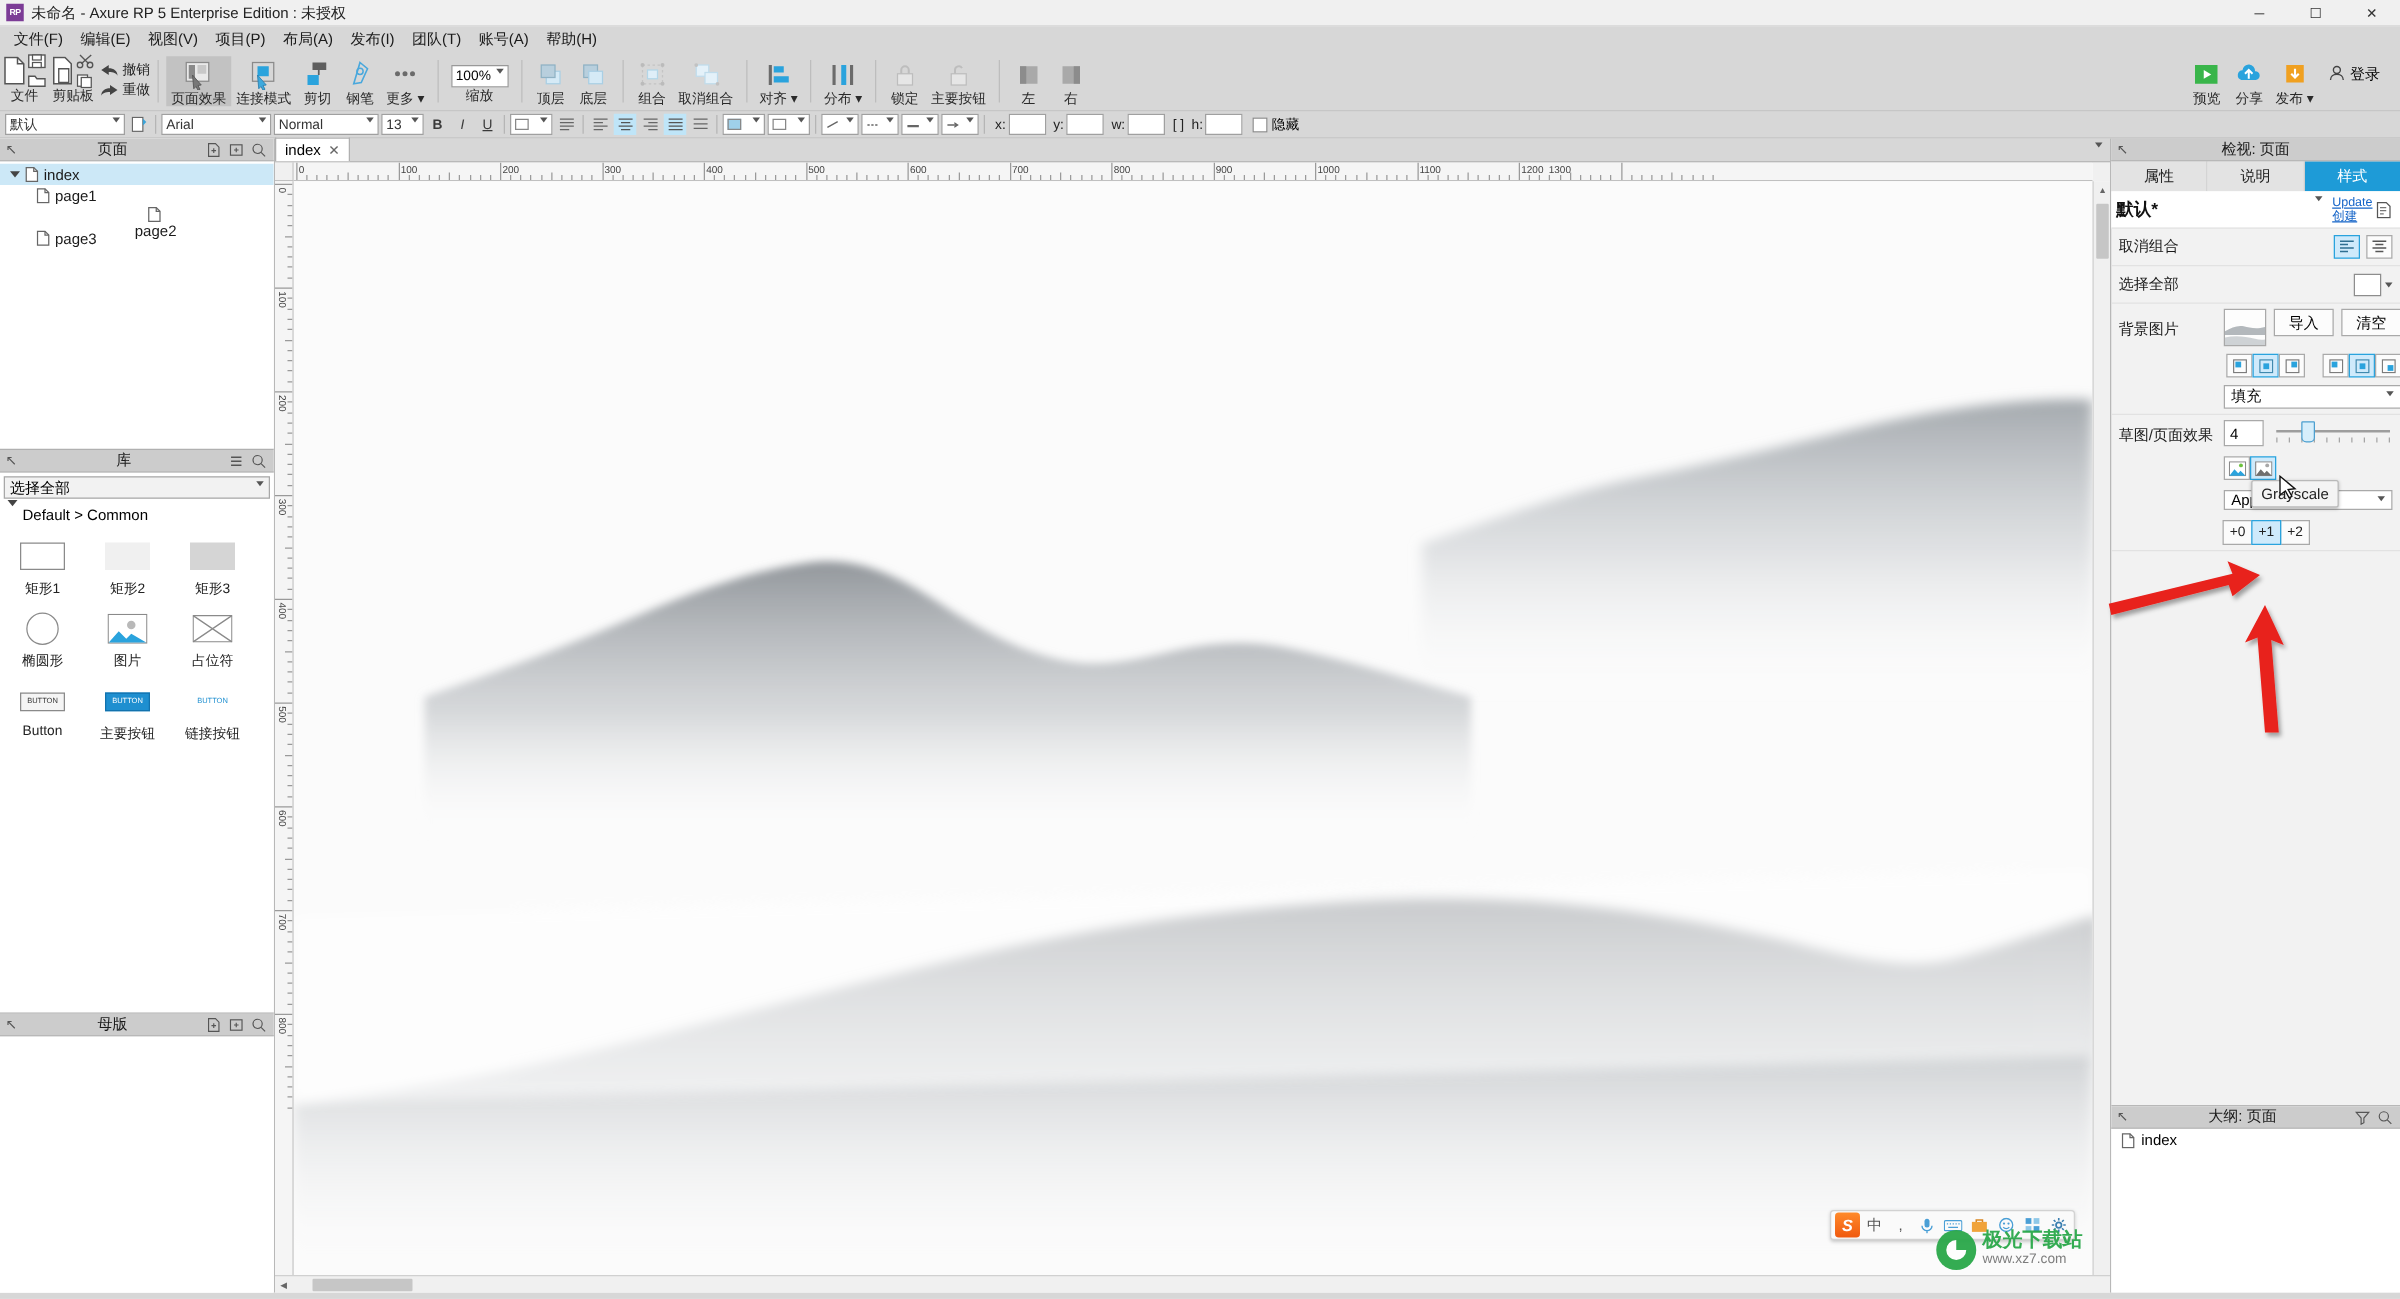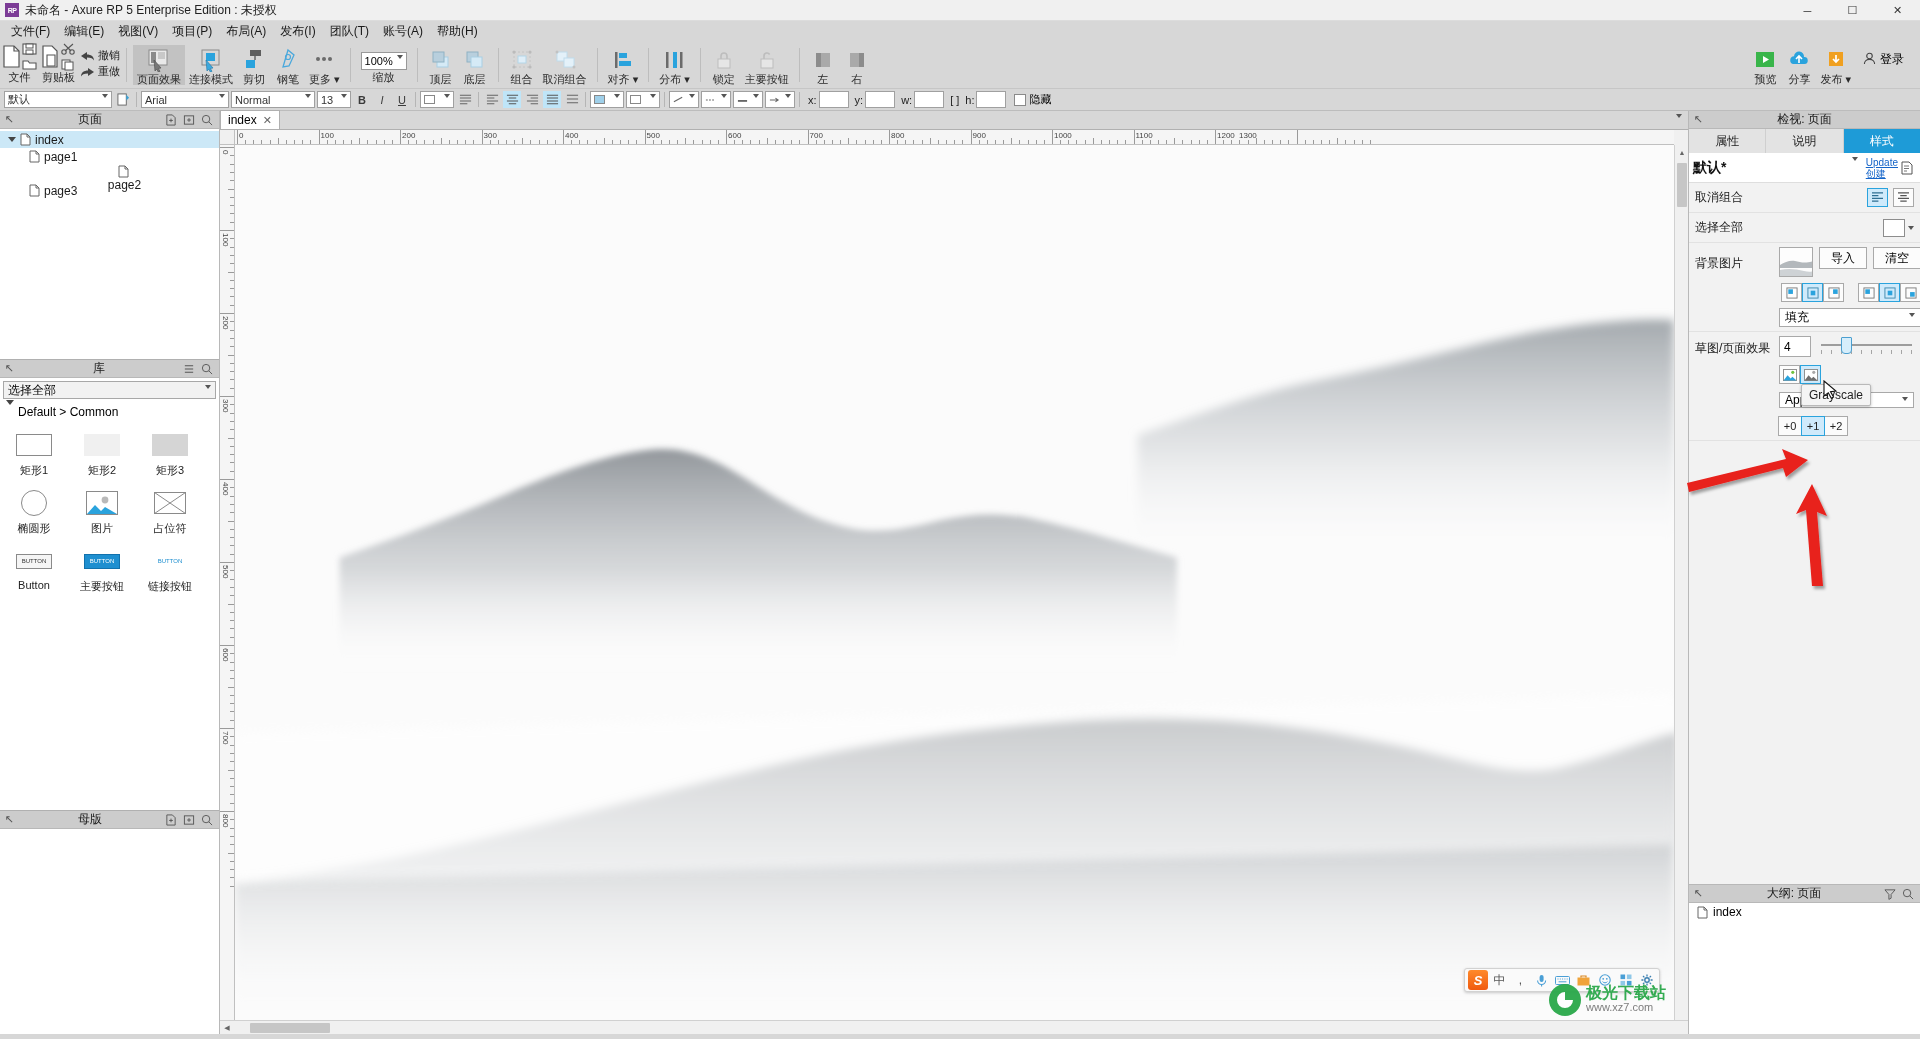--- a/index.html
+++ b/index.html
@@ -629,21 +629,21 @@
             <circle cx="7" cy="4.3" r="3" fill="none" stroke="#444" stroke-width="1.2"></circle>
             <path d="M1.5 13c0-3 2.4-5 5.5-5s5.5 2 5.5 5" fill="none" stroke="#444" stroke-width="1.2"></path>
           </svg>
       </span>
       <span>登录</span>
     </div>
   </div>
 </div>
 
 <div class="formatbar">
-  <div class="fb-select" style="width:108px;">
+  <div class="fb-select" style="width:96px;">
     <span>默认</span>
     <span class="caret"><span class="caret-dn"></span></span>
   </div>
   <div class="fb-btn">
     <svg width="13" height="13" viewBox="0 0 14 14">
         <rect x="1" y="1" width="9" height="12" fill="#fff" stroke="#666"></rect>
         <path d="M10 2l3 3-3 3z" fill="#3aa3d8"></path>
       </svg>
   </div>
   <div class="fb-sep"></div>

